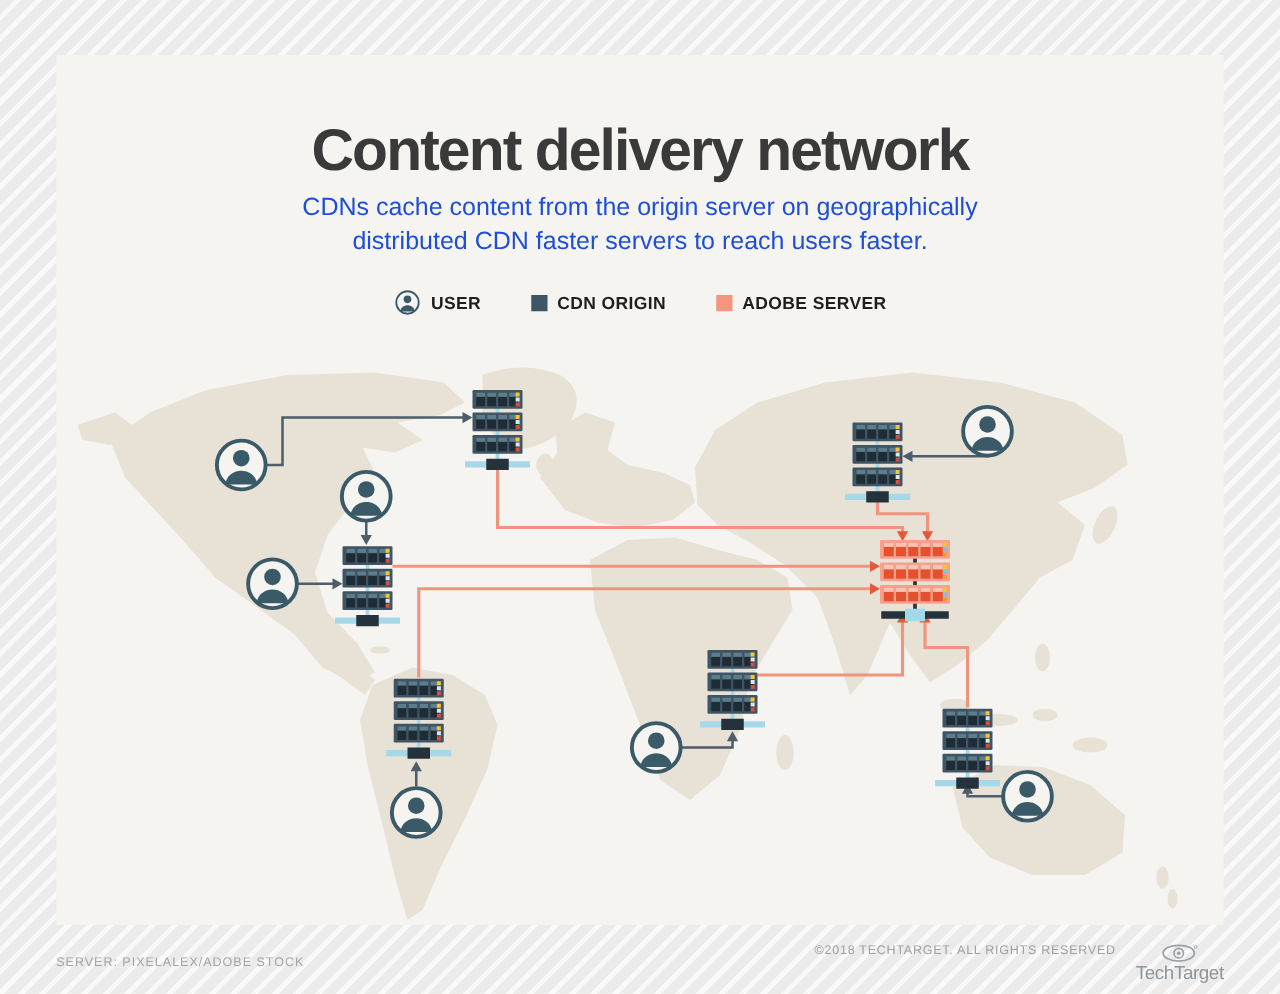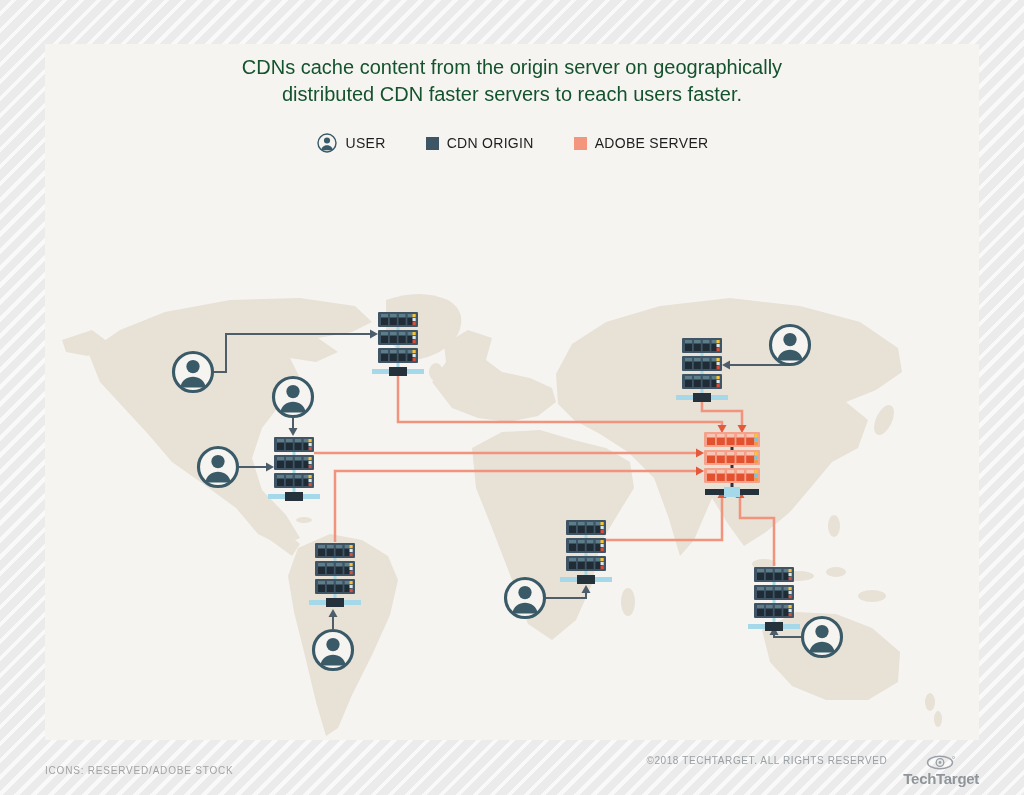--- a/index.html
+++ b/index.html
@@ -11,36 +11,36 @@
   .panel{
     position:absolute;left:45px;top:44px;width:934px;height:696px;
     background:#f6f4f1;
   }
   .diagram-svg{position:absolute;left:0;top:0;}
   .header{position:absolute;left:0;top:0;width:100%;text-align:center;z-index:5;}
   .title{
     margin:52px 0 0 0;font-size:47px;font-weight:bold;letter-spacing:-1.5px;
     color:#3a3a3a;line-height:1.0;
   }
-  .subtitle{margin-top:10px;font-size:20px;color:#14532d;line-height:1.35;}
+  .subtitle{margin-top:10px;font-size:20px;color:#1d4ed8;line-height:1.35;}
   .legend{
     display:flex;justify-content:center;align-items:center;gap:40px;margin-top:24px;
   }
   .legend-item{display:flex;align-items:center;gap:8px;}
-  .legend-label{font-size:14px;font-weight:normal;color:#1e1e1e;letter-spacing:.3px;text-align:right;}
+  .legend-label{font-size:14px;font-weight:bold;color:#1e1e1e;letter-spacing:.3px;text-align:right;}
   .swatch{width:13px;height:13px;display:inline-block;}
   .footer{
     position:absolute;left:45px;right:45px;top:750px;height:40px;
     display:flex;justify-content:space-between;align-items:center;
   }
   .credits{font-size:10px;color:#a3a3a3;letter-spacing:.8px;}
   .copyright-wrap{display:flex;align-items:flex-start;gap:16px;}
   .copyright{font-size:10px;color:#9aa0a4;letter-spacing:.6px;}
   .brand{display:flex;flex-direction:column;align-items:center;line-height:1;}
-  .brand-name{font-size:15px;color:#8f959a;font-weight:bold;letter-spacing:-.3px;margin-top:1px;}
+  .brand-name{font-size:15px;color:#8f959a;font-weight:normal;letter-spacing:-.3px;margin-top:1px;}
 </style>
 </head>
 <body>
 
 <div class="panel">
 
   <svg id="diagram" class="diagram-svg" width="934" height="696" viewBox="45 44 934 696" xmlns="http://www.w3.org/2000/svg">
     <g id="worldmap" fill="#e7e1d6">
 
       <path d="M 62,340 L 92,330 L 108,342 L 88,356 L 66,352 Z"></path>
@@ -428,20 +428,21 @@
         </g>
         <g>
           <circle cx="790" cy="345" r="19.5" fill="#f6f4f1" stroke="#3b5a68" stroke-width="3.12"></circle>
           <circle cx="790" cy="339.54" r="6.630000000000001" fill="#3b5a68"></circle>
           <path d="M 777.13 360.6 C 779.275 345.975 800.725 345.975 802.87 360.6 Z" fill="#3b5a68"></path>
         </g>
       </g>
   </svg>
 
   <div class="header">
+    <h1 class="title">Content delivery network</h1>
     <div class="subtitle">
       <div>CDNs cache content from the origin server on geographically</div>
       <div>distributed CDN faster servers to reach users faster.</div>
     </div>
     <div class="legend">
       <div class="legend-item">
         <svg id="legend-user" width="22" height="22" viewBox="0 0 22 22">
             <g>
               <circle cx="11" cy="11" r="9" fill="#f6f4f1" stroke="#3b5a68" stroke-width="1.44"></circle>
               <circle cx="11" cy="8.48" r="3.06" fill="#3b5a68"></circle>
@@ -456,21 +457,21 @@
       </div>
       <div class="legend-item">
         <span class="swatch" style="background-color: rgb(244, 149, 126);"></span>
         <span class="legend-label">ADOBE SERVER</span>
       </div>
     </div>
   </div>
 </div>
 
 <div class="footer">
-  <span class="credits">ICONS: RESERVED/ADOBE STOCK</span>
+  <span class="credits">SERVER: PIXELALEX/ADOBE STOCK</span>
   <div class="copyright-wrap">
     <span class="copyright">©2018 TECHTARGET. ALL RIGHTS RESERVED</span>
     <div class="brand">
       <svg width="30" height="15" viewBox="0 0 30 15">
         <ellipse cx="14" cy="7.5" rx="12.5" ry="6.3" fill="none" stroke="#9aa0a5" stroke-width="1.4"></ellipse>
         <circle cx="14" cy="7.5" r="3.8" fill="none" stroke="#9aa0a5" stroke-width="1.3"></circle>
         <circle cx="14" cy="7.5" r="1.4" fill="#9aa0a5"></circle>
         <circle cx="27.5" cy="2.5" r="1.1" fill="none" stroke="#9aa0a5" stroke-width="0.7"></circle>
       </svg>
       <span class="brand-name">TechTarget</span>

